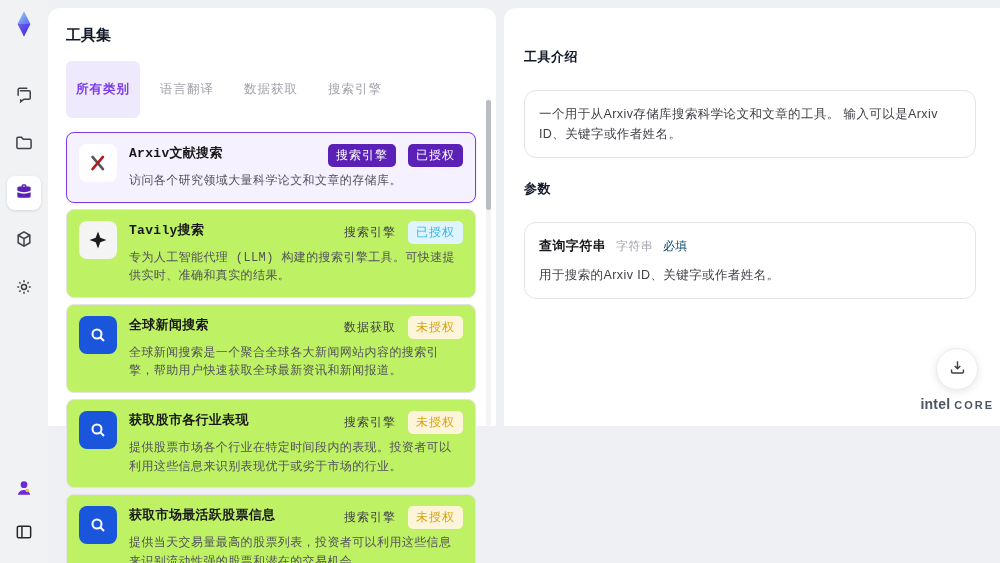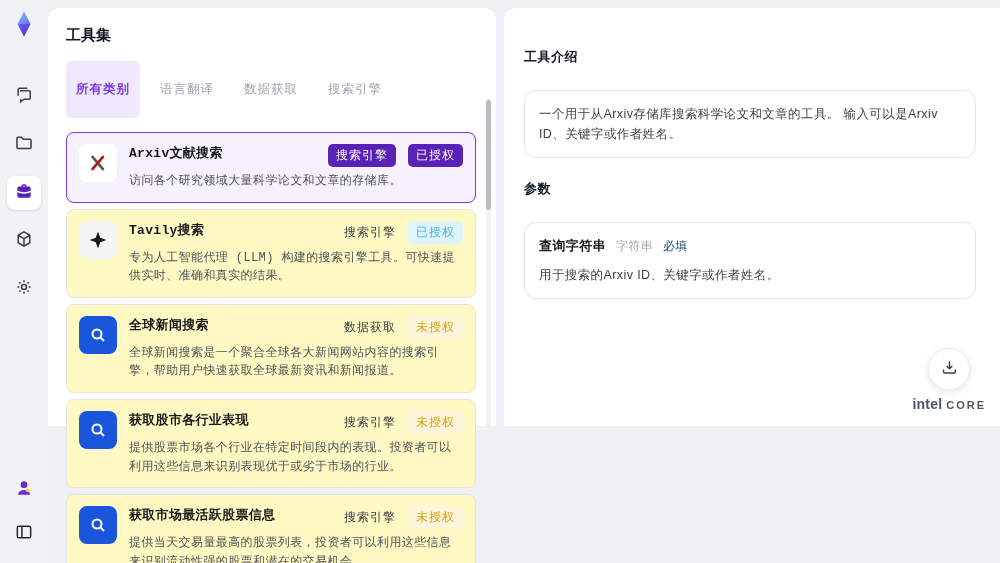--- a/index.html
+++ b/index.html
@@ -45,21 +45,21 @@
     font-size:12.5px; color:#a1a1aa; padding:20px 10px; border-radius:6px; cursor:pointer;
     letter-spacing:1px;
   }
   .tab.active { background:#efe9fd; color:#7c3aed; font-weight:bold; }
   
   .tool-list {
     margin-top:14px; height:450px; overflow:hidden;
     display:flex; flex-direction:column; gap:6px; padding-right:14px;font-family:Liberation Mono, monospace;
   }
   .tool-card {
-    border:1px solid #e4e4e7; border-radius:8px; background:#fef9c3;
+    border:1px solid #e4e4e7; border-radius:8px; background:#bef264;
     padding:11px 12px; display:flex; gap:12px; cursor:pointer; flex-shrink:0;
   }
   .tool-card.selected {
     border:1.5px solid #7c3aed; background:#f6f1fe;
     box-shadow:0 0 0 1px rgba(124,58,237,.08);
   }
   .tool-icon {
     width:38px; height:38px; border-radius:8px; flex-shrink:0;
     display:flex; align-items:center; justify-content:center;
     background:#ffffff;
@@ -91,21 +91,21 @@
   .info-box {
     margin-top:24px; border:1px solid #e4e4e7; border-radius:12px;
     padding:13px 14px; font-size:12.5px; color:#3f3f46; line-height:1.6; letter-spacing:.4px;
   }
   .param-name { font-size:13px; font-weight:bold; color:#18181b; }
   .param-type { font-size:12px; color:#a1a1aa; margin-left:6px; }
   .param-required { font-size:12px; color:#0c4a6e; margin-left:6px; }
   .param-desc { margin-top:8px; font-size:12.5px; color:#3f3f46; letter-spacing:.4px; }
   
   .float-corner {
-    position:absolute; right:14px; bottom:14px;
+    position:absolute; right:6px; bottom:14px;
     display:flex; flex-direction:column; align-items:center; gap:6px;
   }
   .download-fab {
     width:42px; height:42px; border-radius:50%; background:#ffffff;
     border:1px solid #ececef; box-shadow:0 2px 8px rgba(0,0,0,.10);
     display:flex; align-items:center; justify-content:center; cursor:pointer;
   }
   .intel-logo { color:#4b5563; display:flex; align-items:baseline; gap:4px; }
   .intel-word { font-size:14px; font-weight:bold; letter-spacing:.2px; text-transform:lowercase; }
   .core-word { font-size:11px; font-weight:bold; letter-spacing:2px; }

